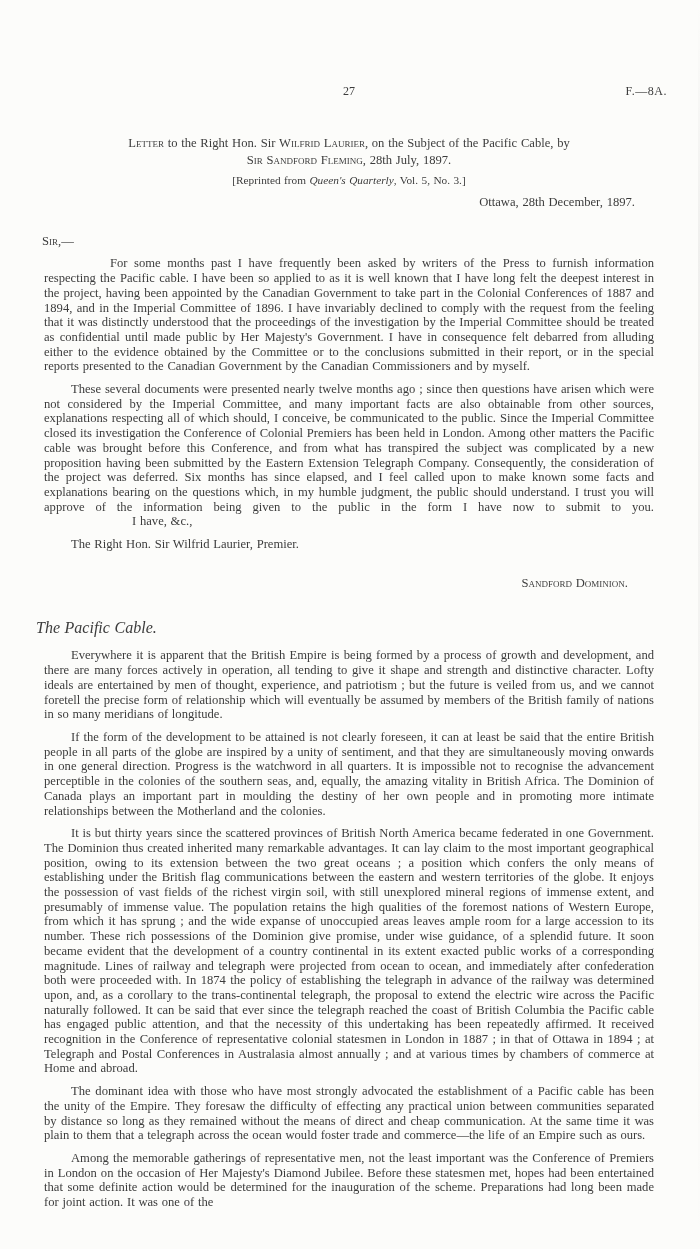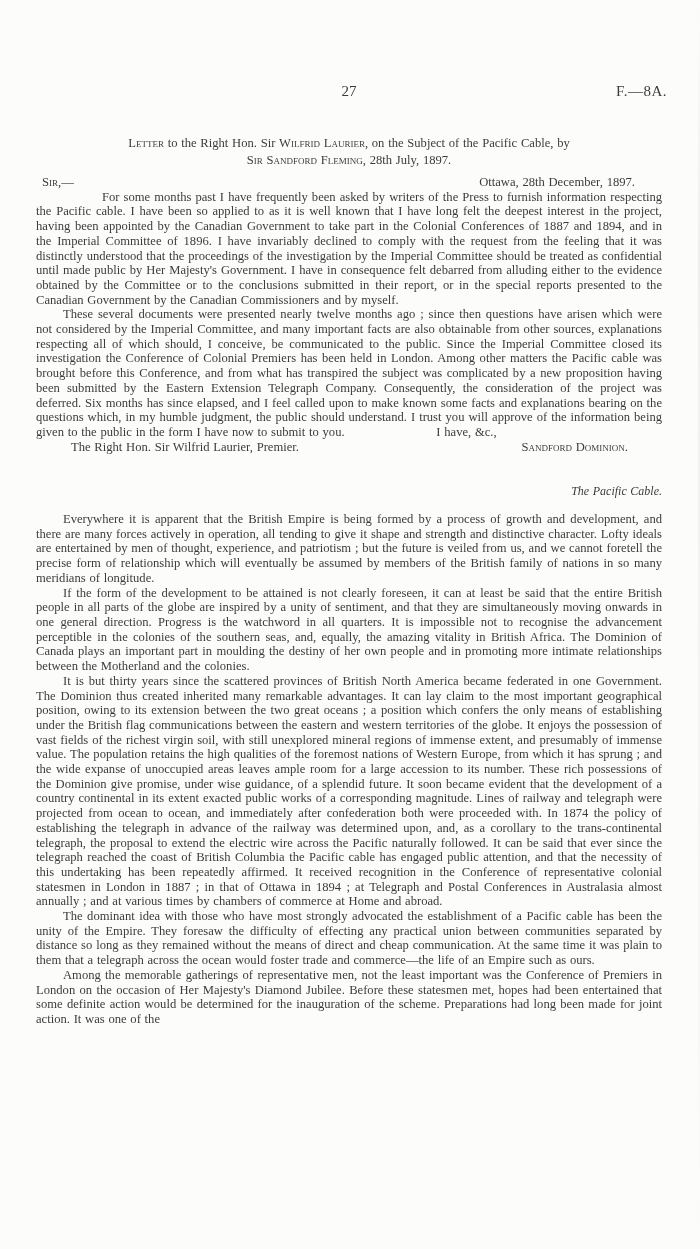--- a/index.html
+++ b/index.html
@@ -14,70 +14,70 @@
     font-size: 12.6px;
     line-height: 14.7px;
     padding: 84px 38px 0 36px;
     overflow: hidden;
     word-spacing: 0.6px;
   }
   .page-header {
     position: relative;
     height: 18px;
     text-align: center;
-    font-size: 15px;
+    font-size: 12px;
   }
   .doc-ref {
     position: absolute;
     top: 0;
     right: -5px;
     letter-spacing: 0.5px;
   }
-  .sc { font-variant: small-caps; }
+  .sc { font-variant: small-caps; margin-top: 39px; }
   .letter-heading {
     text-align: center;
     margin-top: 33px;
     line-height: 16.5px;
     text-indent: 0;
   }
   .source-note {
     text-align: center;
     font-size: 11.3px;
     margin-top: 5px;
   }
   .italic { font-style: italic; }
   .salutation-row {
     display: flex;
     justify-content: space-between;
     margin-top: 7px;
     padding: 0 27px 0 6px;
     gap: 28px;
   }
   .para {
-    margin: 0;
+    margin: 8px;
     text-align: justify;
     text-indent: 27px;
   }
   .para.letter-open { text-indent: 66px; }
   .valediction {
     display: inline-block;
     margin-left: 88px;
     text-indent: 0;
   }
   .signoff-row {
     display: flex;
     justify-content: space-between;
     padding: 0 34px 0 35px;
     gap: 28px;
   }
   .article-title {
-    text-align: right;
+    text-align: left;
     font-style: italic;
     font-weight: normal;
-    font-size: 12px;
+    font-size: 16px;
     margin: 30px 0 13px 0;
     text-indent: 0;
   }
   .scan-edge {
     position: absolute;
     top: 0; right: 0;
     width: 2px; height: 100%;
     background: linear-gradient(to bottom, rgba(0,0,0,0) 0%, rgba(0,0,0,0.05) 20%, rgba(0,0,0,0.02) 80%, rgba(0,0,0,0) 100%);
   }
 </style>
@@ -90,20 +90,23 @@
   <div class="page-header">
     <span class="page-number">27</span>
     <span class="doc-ref">F.—8A.</span>
   </div>
 
   <div class="letter-heading">
     <span class="sc">Letter</span><span> to the Right Hon. Sir </span><span class="sc">Wilfrid Laurier</span><span>, on the Subject of the Pacific Cable, by</span><br>
     <span class="sc">Sir Sandford Fleming</span><span>, 28th July, 1897.</span>
   </div>
 
+  <div class="source-note">
+    <span>[Reprinted from </span><span class="italic">Queen's Quarterly</span><span>, Vol. 5, No. 3.]</span>
+  </div>
 
   <div class="salutation-row">
     <span class="sc">Sir,—</span>
     <span>Ottawa, 28th December, 1897.</span>
   </div>
 
   <p class="para letter-open">
     <span>For some months past I have frequently been asked by writers of the Press to furnish information respecting the Pacific cable.  I have been so applied to as it is well known that I have long felt the deepest interest in the project, having been appointed by the Canadian Government to take part in the Colonial Conferences of 1887 and 1894, and in the Imperial Committee of 1896.  I have invariably declined to comply with the request from the feeling that it was distinctly understood that the proceedings of the investigation by the Imperial Committee should be treated as confidential until made public by Her Majesty's Government.  I have in consequence felt debarred from alluding either to the evidence obtained by the Committee or to the conclusions submitted in their report, or in the special reports presented to the Canadian Government by the Canadian Commissioners and by myself.</span>
   </p>
 

